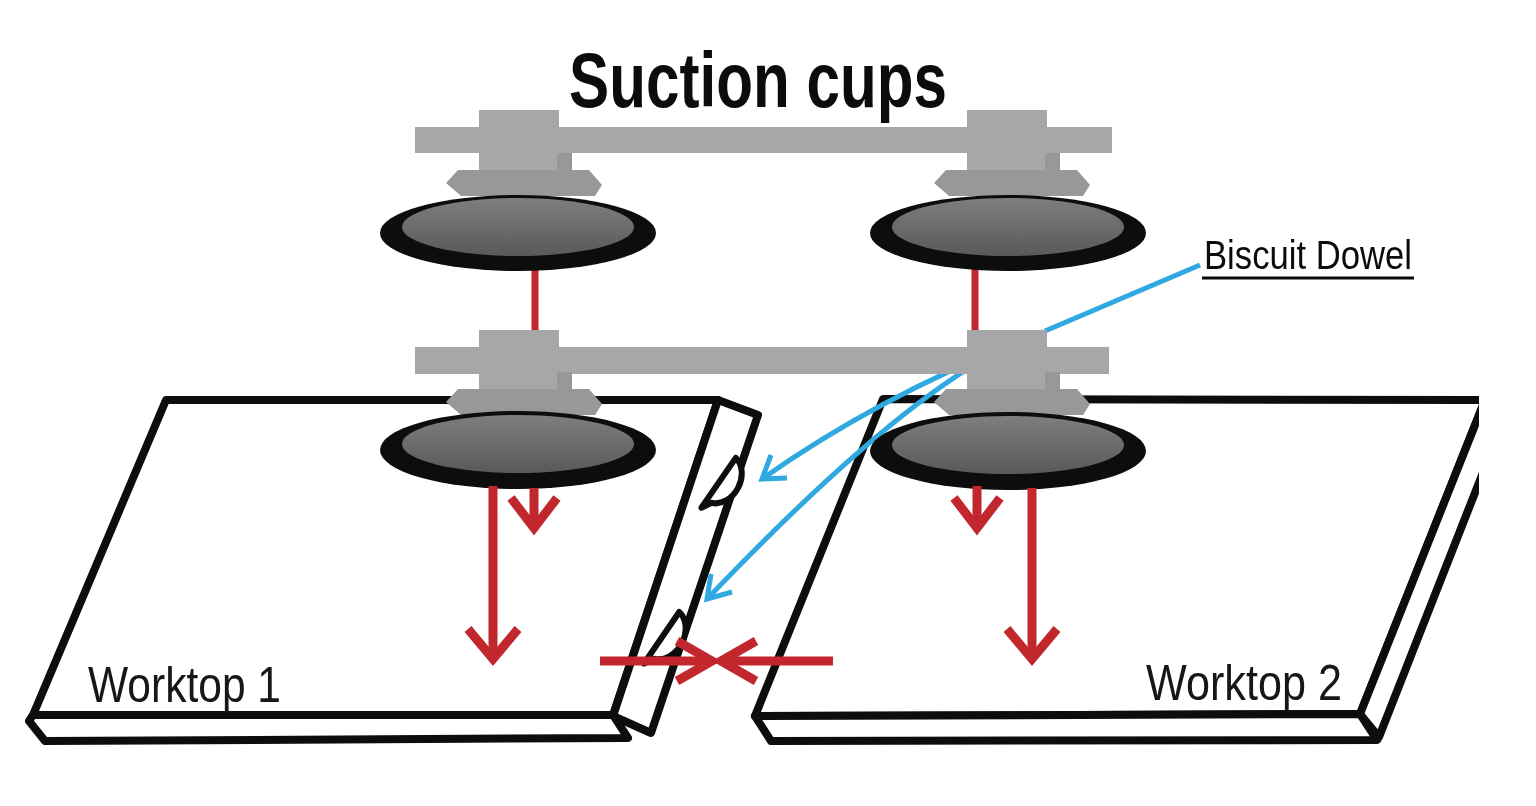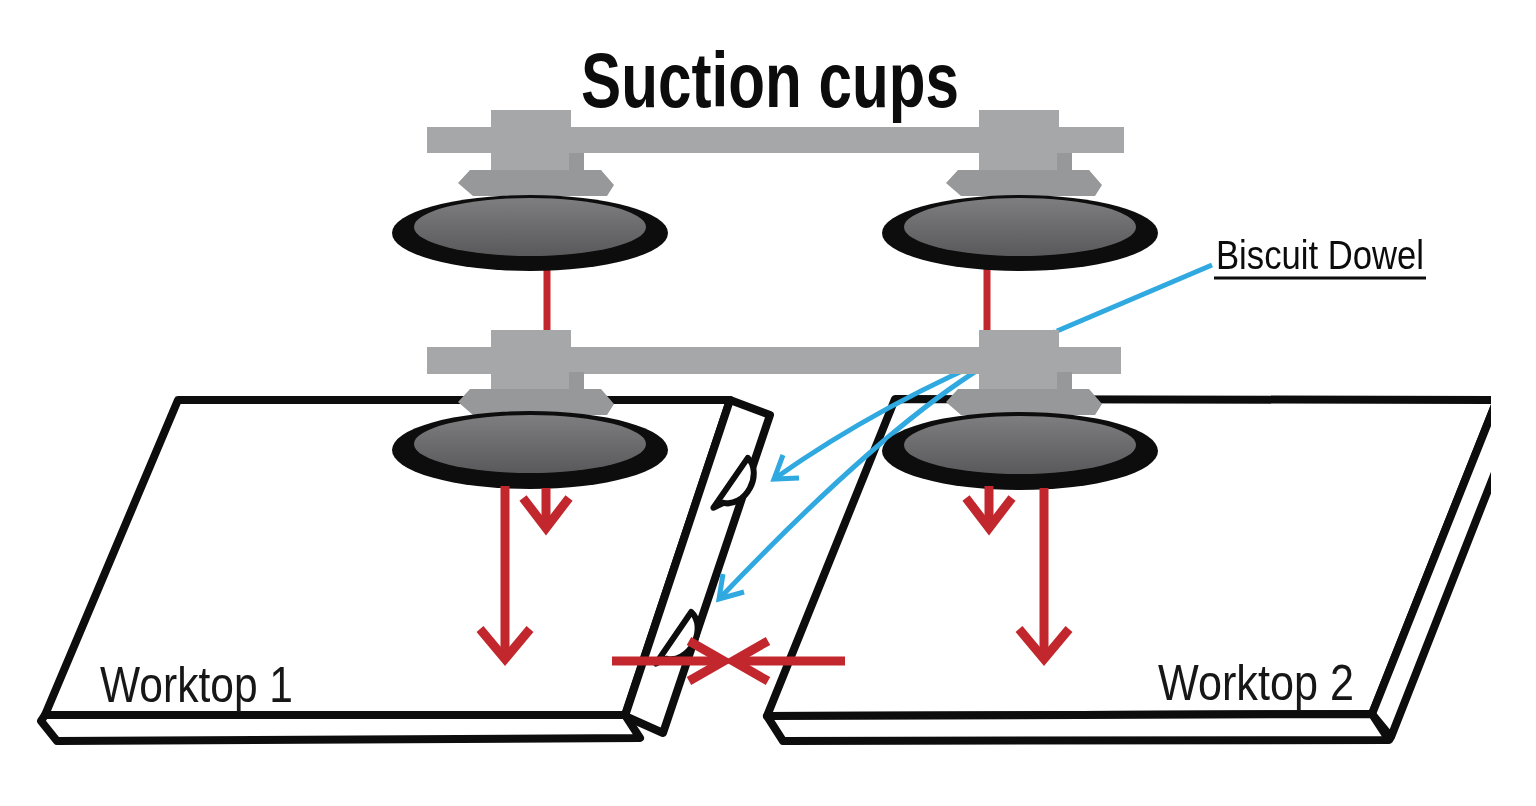--- a/index.html
+++ b/index.html
@@ -2,21 +2,20 @@
 <html style="--background: #ffffff; --outline-black: #0d0d0d; --tool-gray: #a6a7a9; --flange-gray: #97989a; --pad-gray-top: #7e7e80; --pad-gray-bottom: #59595b; --arrow-red: #c1272d; --callout-blue: #2fa9e0;"><head>
 <meta charset="utf-8">
 <style>
   html,body{margin:0;padding:0;background:#ffffff;}
   .stage{
     position:relative;
     width:1479px;height:806px;
     background:var(--background,#fff);
     overflow:hidden;
     font-family:"Liberation Sans",sans-serif;
-    margin-left:12px;
   }
   svg{display:block;width:1536px;height:806px;}
 
   
   .wt{fill:#ffffff;stroke:var(--outline-black,#0d0d0d);stroke-width:8;stroke-linejoin:round;}
 
   
   .tool{fill:var(--tool-gray,#a6a7a9);}
   .flange{fill:var(--flange-gray,#97989a);}
   .pad-outer{fill:var(--outline-black,#0d0d0d);}

